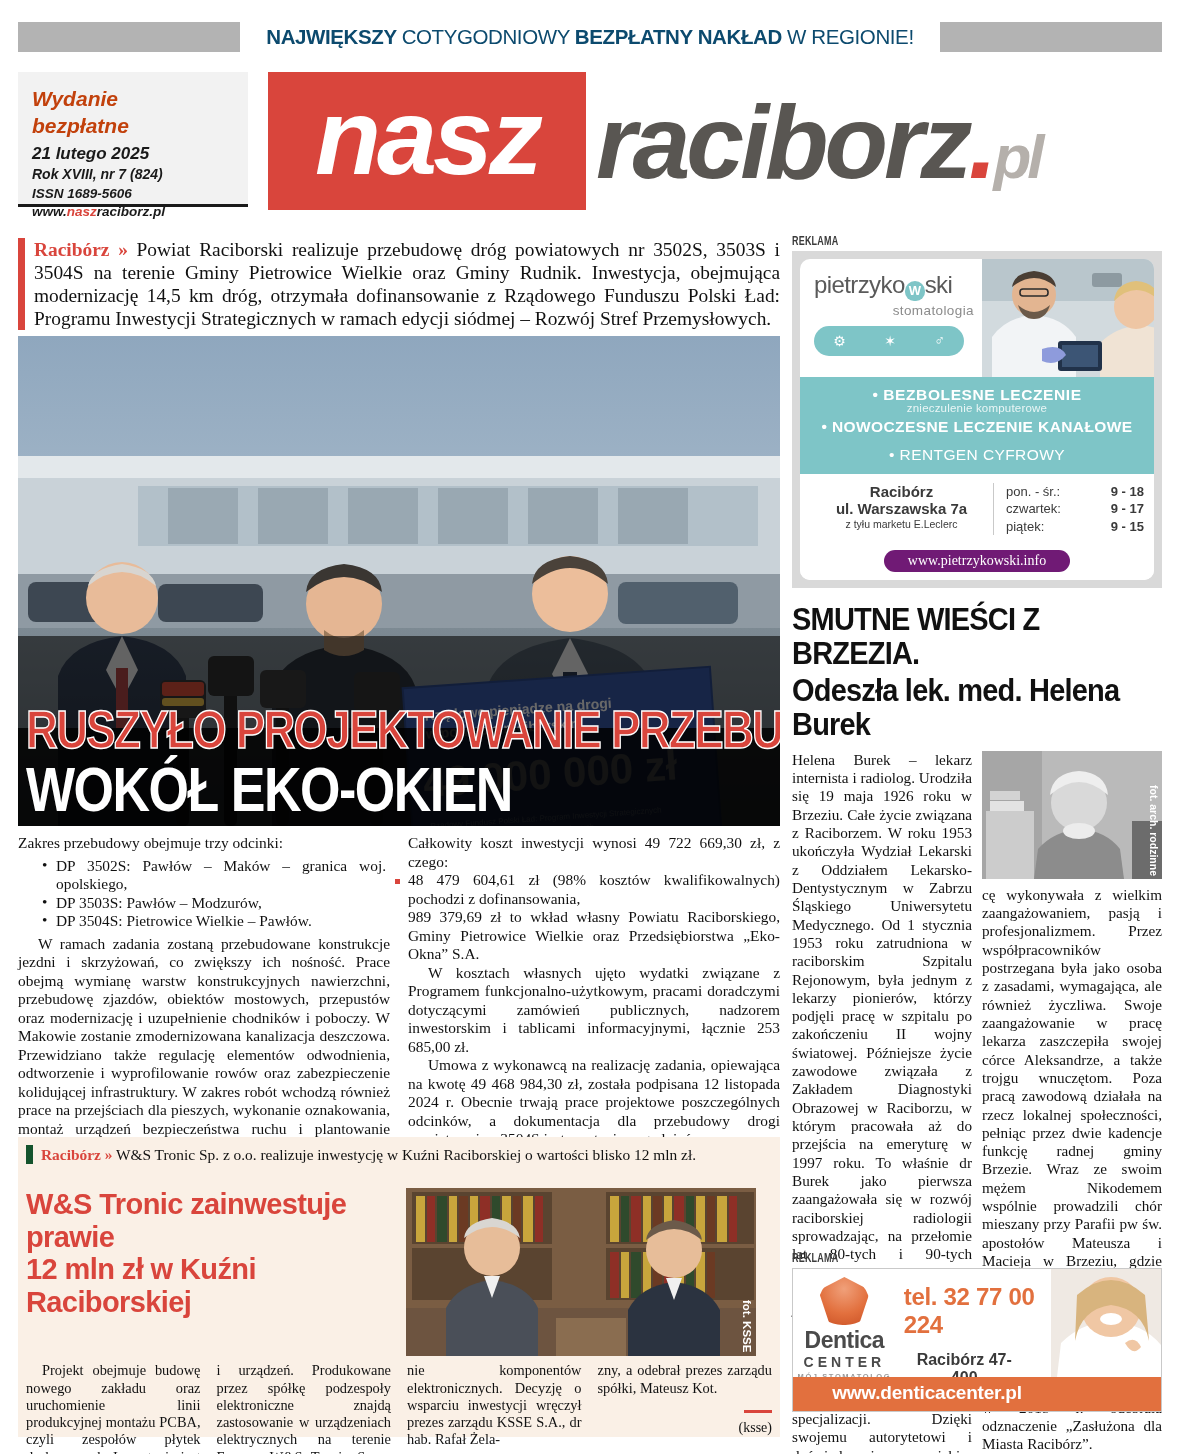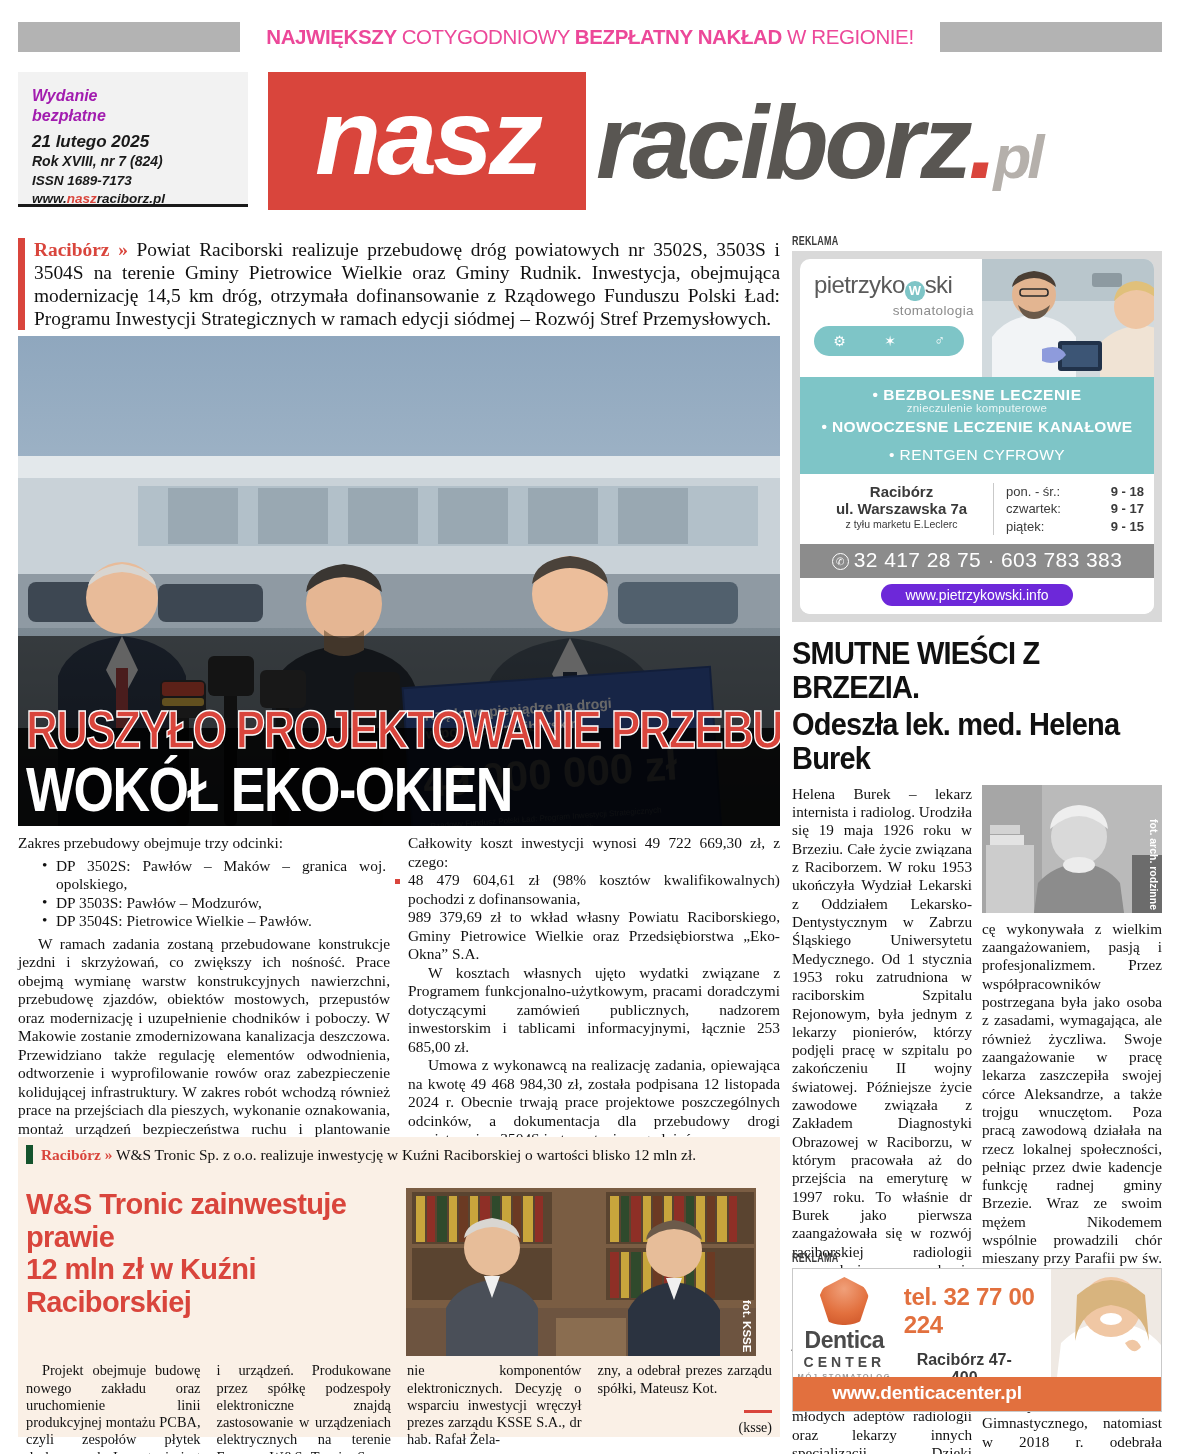--- a/index.html
+++ b/index.html
@@ -13,39 +13,39 @@
 
   
   .top-banner {
     position: absolute; left: 18px; top: 22px; width: 1144px; height: 30px;
     background: #b3b3b3;
     display: flex; align-items: center; justify-content: center;
   }
   .top-banner-text {
     font-family: "Liberation Sans", sans-serif;
     font-size: 20.5px; letter-spacing: -0.4px;
-    color: #ec4899; white-space: nowrap;
+    color: #0c4a6e; white-space: nowrap;
     background: #ffffff; padding: 0 26px; line-height: 30px;
   }
   .tb-b { font-weight: bold; }
   .tb-n { font-weight: normal; }
 
   
   .masthead { position: absolute; left: 18px; top: 72px; width: 1144px; height: 140px; }
   .mast-info {
     position: absolute; left: 0; top: 0; width: 230px; height: 135px;
     background: #f2f2f2; padding: 14px 12px 0 14px;
     border-bottom: 3px solid #1a1a1a;
   }
   .mast-info div {
     font-family: "Liberation Sans", sans-serif;
     font-style: italic; font-weight: bold;
     line-height: 1.27;
   }
-  .mi-free { color: #a21caf; font-size: 16px; }
+  .mi-free { color: #c2410c; font-size: 21px; }
   .mi-date { color: #1a1a1a; font-size: 17px; margin-top: 4px; }
   .mi-year { color: #1a1a1a; font-size: 14px; margin-top: 1px; }
   .mi-issn { color: #1a1a1a; font-size: 13.5px; margin-top: 1px; }
   .mi-www { color: #1a1a1a; font-size: 13.5px; margin-top: 1px; }
   .mi-www .hl { color: #d9453c; }
 
   .logo-red {
     position: absolute; left: 250px; top: 0; width: 318px; height: 138px;
     background: #d9453c;
   }
@@ -206,22 +206,22 @@
   .ad-p-tel {
     background: #8c8c8c; color: #ffffff; text-align: center; padding: 4px 0 6px 0;
     font-family: "Liberation Sans", sans-serif; font-size: 21px; letter-spacing: 0.4px;
   }
   .ad-p-tel .ph {
     display: inline-block; width: 17px; height: 17px; border: 1.6px solid #fff;
     border-radius: 50%; font-size: 10px; line-height: 15px; vertical-align: 2px; margin-right: 5px;
   }
   .ad-p-wwwwrap { background: #ffffff; padding: 6px 0 8px 0; text-align: center; }
   .ad-p-www {
-    display: inline-block; background: #6d28d9; color: #ffffff; border-radius: 13px;
-    padding: 3px 24px; font-family: Liberation Sans, sans-serif; font-size: 14px;
+    display: inline-block; background: #701a75; color: #ffffff; border-radius: 13px;
+    padding: 3px 24px; font-family: Liberation Serif, serif; font-size: 14px;
   }
 
   
   .ad-d { width: 370px; border: 1px solid #c9c9c9; background: #fff; overflow: hidden; }
   .ad-d-top { display: flex; height: 108px; }
   .ad-d-logo { width: 108px; padding-top: 8px; text-align: center; }
   .ad-d-mark {
     width: 52px; height: 48px; margin: 0 auto;
     background: radial-gradient(circle at 50% 25%, #f0a07a 0%, #e2703e 55%, #c94f23 100%);
     border-radius: 50% 50% 48% 48% / 62% 62% 40% 40%;
@@ -271,21 +271,21 @@
 </div>
 
 <div class="masthead">
   <div class="mast-info">
     <div class="mi-free">
       <span>Wydanie</span><br>
       <span>bezpłatne</span>
     </div>
     <div class="mi-date">21 lutego 2025</div>
     <div class="mi-year">Rok XVIII, nr 7 (824)</div>
-    <div class="mi-issn">ISSN 1689-7173</div>
+    <div class="mi-issn">ISSN 1689-5606</div>
     <div class="mi-www"><span>www.</span><span class="hl">nasz</span><span>raciborz.pl</span></div>
   </div>
 
   <div class="logo-red">
     <div class="logo-nasz">nasz</div>
   </div>
   <div class="logo-raciborz"><span>raciborz</span><span class="logo-dot">.</span><span class="logo-pl">pl</span></div>
 </div>
 
 <div class="col-left">
@@ -591,23 +591,20 @@
               <span>czwartek:</span>
               <b>9 - 17</b>
             </div>
           <div class="row">
               <span>piątek:</span>
               <b>9 - 15</b>
             </div>
         </div>
       </div>
 
-      <div class="ad-p-tel">
-        <span class="ph">✆</span><span>32 417 28 75 · 603 783 383</span>
-      </div>
       <div class="ad-p-wwwwrap">
         <span class="ad-p-www">www.pietrzykowski.info</span>
       </div>
     </div>
   </div>
 
   <div style="margin-top:14px;">
 
     <div class="ob-h1">SMUTNE WIEŚCI Z BRZEZIA.</div>
     <div class="ob-h2">Odeszła lek. med. Helena Burek</div>

